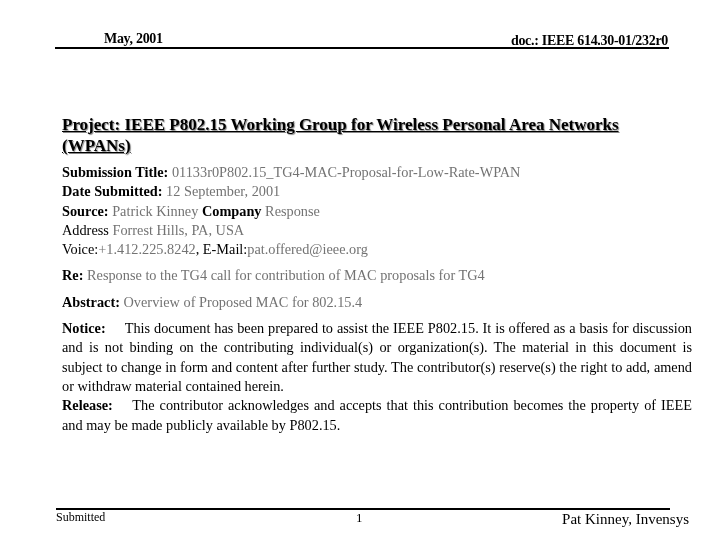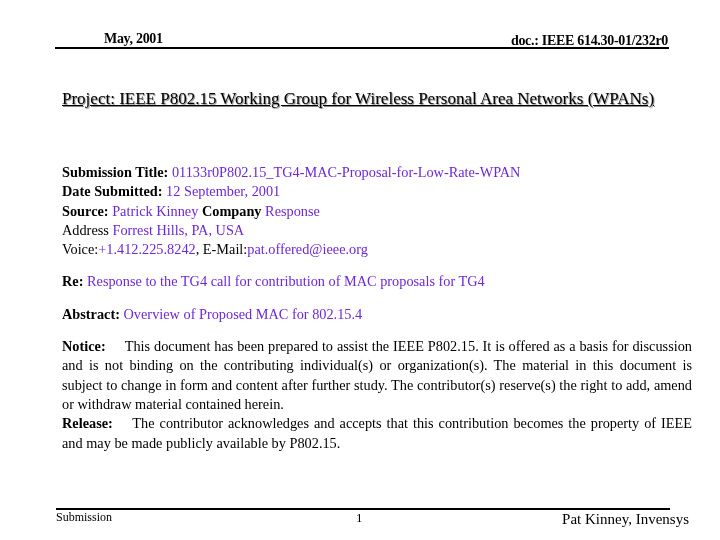--- a/index.html
+++ b/index.html
@@ -4,29 +4,29 @@
 <style>
   html, body { margin:0; padding:0; }
   body {
     width:720px; height:540px; background:#ffffff; position:relative; overflow:hidden;
     font-family:"Liberation Serif", "DejaVu Serif", serif; color:#000;
   }
   .hdr-left { position:absolute; left:56px; top:31px; font-size:14px; font-weight:bold; letter-spacing:-0.3px;margin-left:48px; }
   .hdr-right { position:absolute; right:52px; top:33px; font-size:14px; font-weight:bold; letter-spacing:-0.3px; }
   .hdr-rule { position:absolute; left:55px; width:614px; top:47px; height:2px; background:#000; }
   .project {
-    position:absolute; left:62px; top:88px; width:610px;
-    font-size:17px; font-weight:normal; text-decoration:underline; line-height:21px;
+    position:absolute; left:62px; top:114px; width:610px;
+    font-size:17px; font-weight:bold; text-decoration:underline; line-height:21px;
     text-shadow:1px 1px 1px #888;
   }
   .body { position:absolute; left:62px; top:163px; width:630px; font-size:14.3px; line-height:19.3px; }
   .line { white-space:nowrap; }
   .lbl { font-weight:bold; }
-  .red { color:#6d28d9; }
-  .gap { margin-top:13px; }
+  .red { color:#737373; }
+  .gap { margin-top:7px; }
   .notice { width:630px; white-space:normal; text-align:justify; }
   .foot-rule { position:absolute; left:56px; width:614px; top:508px; height:2px; background:#000; }
   .foot-left { position:absolute; left:56px; top:510px; font-size:12px; }
   .foot-mid { position:absolute; left:356px; top:510px; font-size:13px; }
   .foot-right { position:absolute; right:31px; top:511px; font-size:15px; }
 </style>
 </head>
 <body>
 
 <div class="hdr-left">May, 2001</div>
@@ -68,15 +68,15 @@
     <span class="lbl">Notice:</span>&nbsp;&nbsp;&nbsp;&nbsp;
     <span>This document has been prepared to assist the IEEE P802.15.  It is offered as a basis for discussion and is not binding on the contributing individual(s) or organization(s). The material in this document is subject to change in form and content after further study. The contributor(s) reserve(s) the right to add, amend or withdraw material contained herein.</span>
   </div>
   <div class="notice">
     <span class="lbl">Release:</span>&nbsp;&nbsp;&nbsp;
     <span>The contributor acknowledges and accepts that this contribution becomes the property of IEEE and may be made publicly available by P802.15.</span>
   </div>
 </div>
 
 <div class="foot-rule"></div>
-<div class="foot-left">Submission</div>
+<div class="foot-left">Submitted</div>
 <div class="foot-mid">1</div>
 <div class="foot-right">Pat Kinney, Invensys</div>
 
 </body></html>

